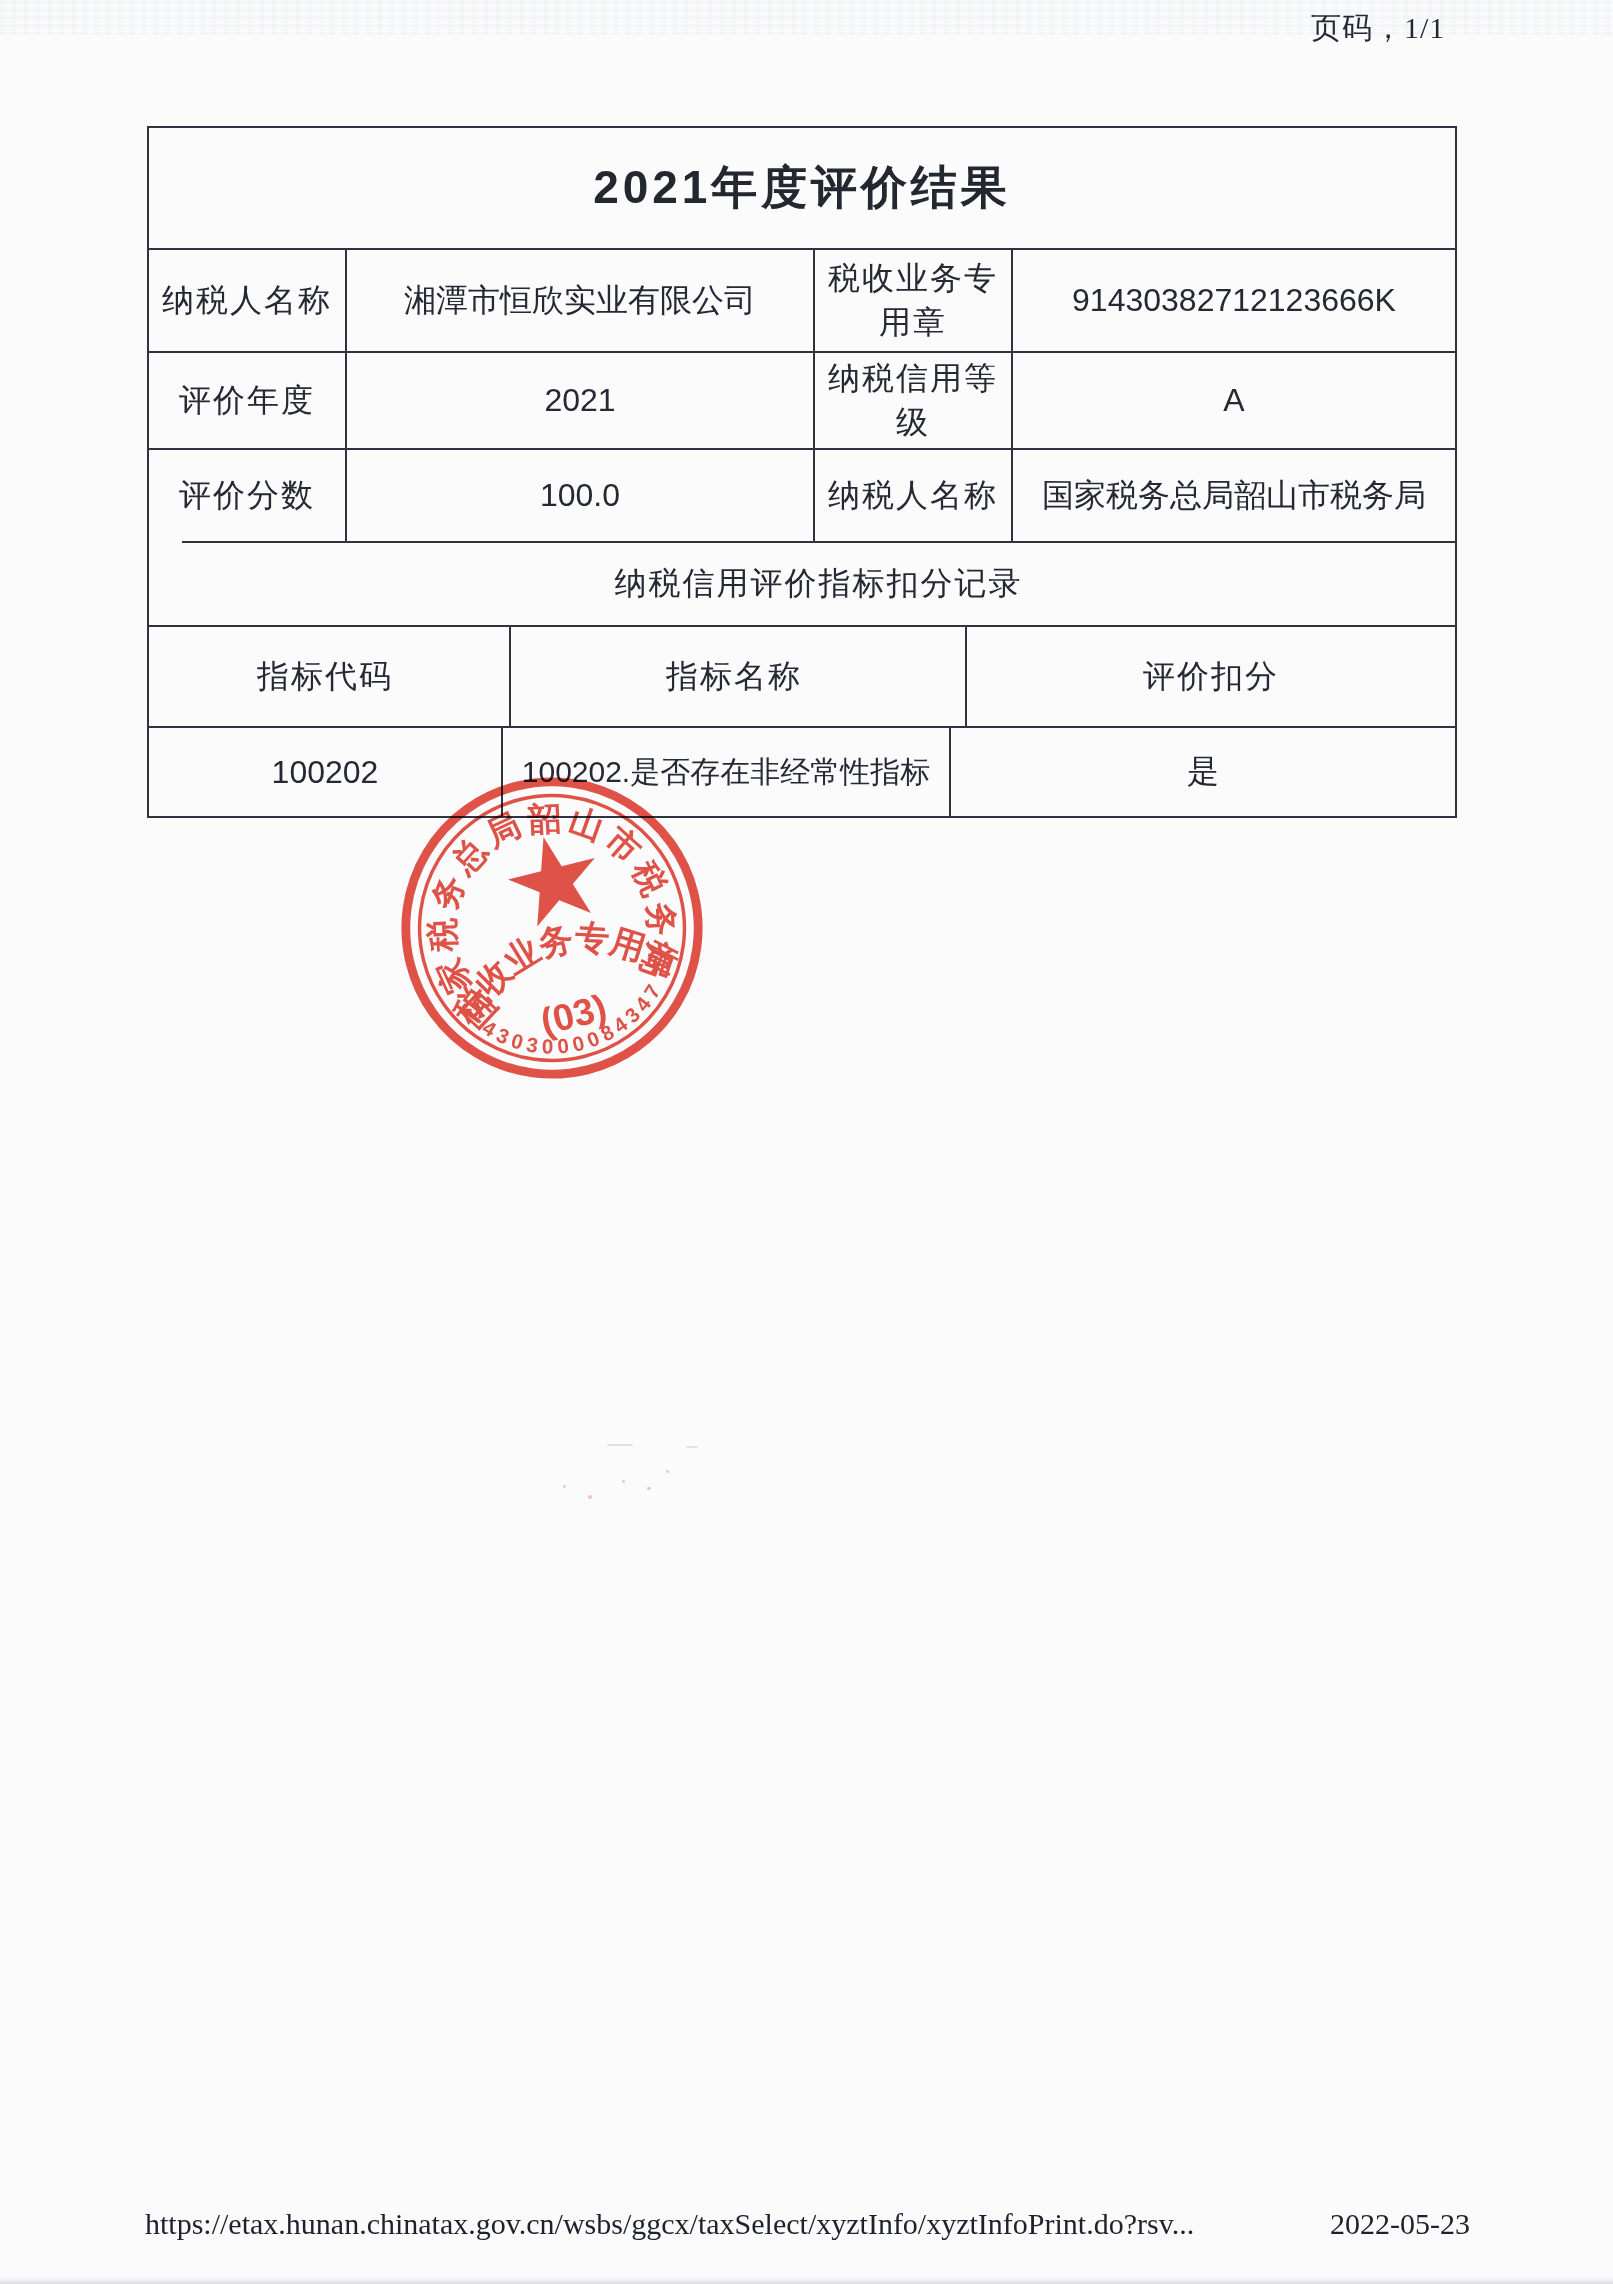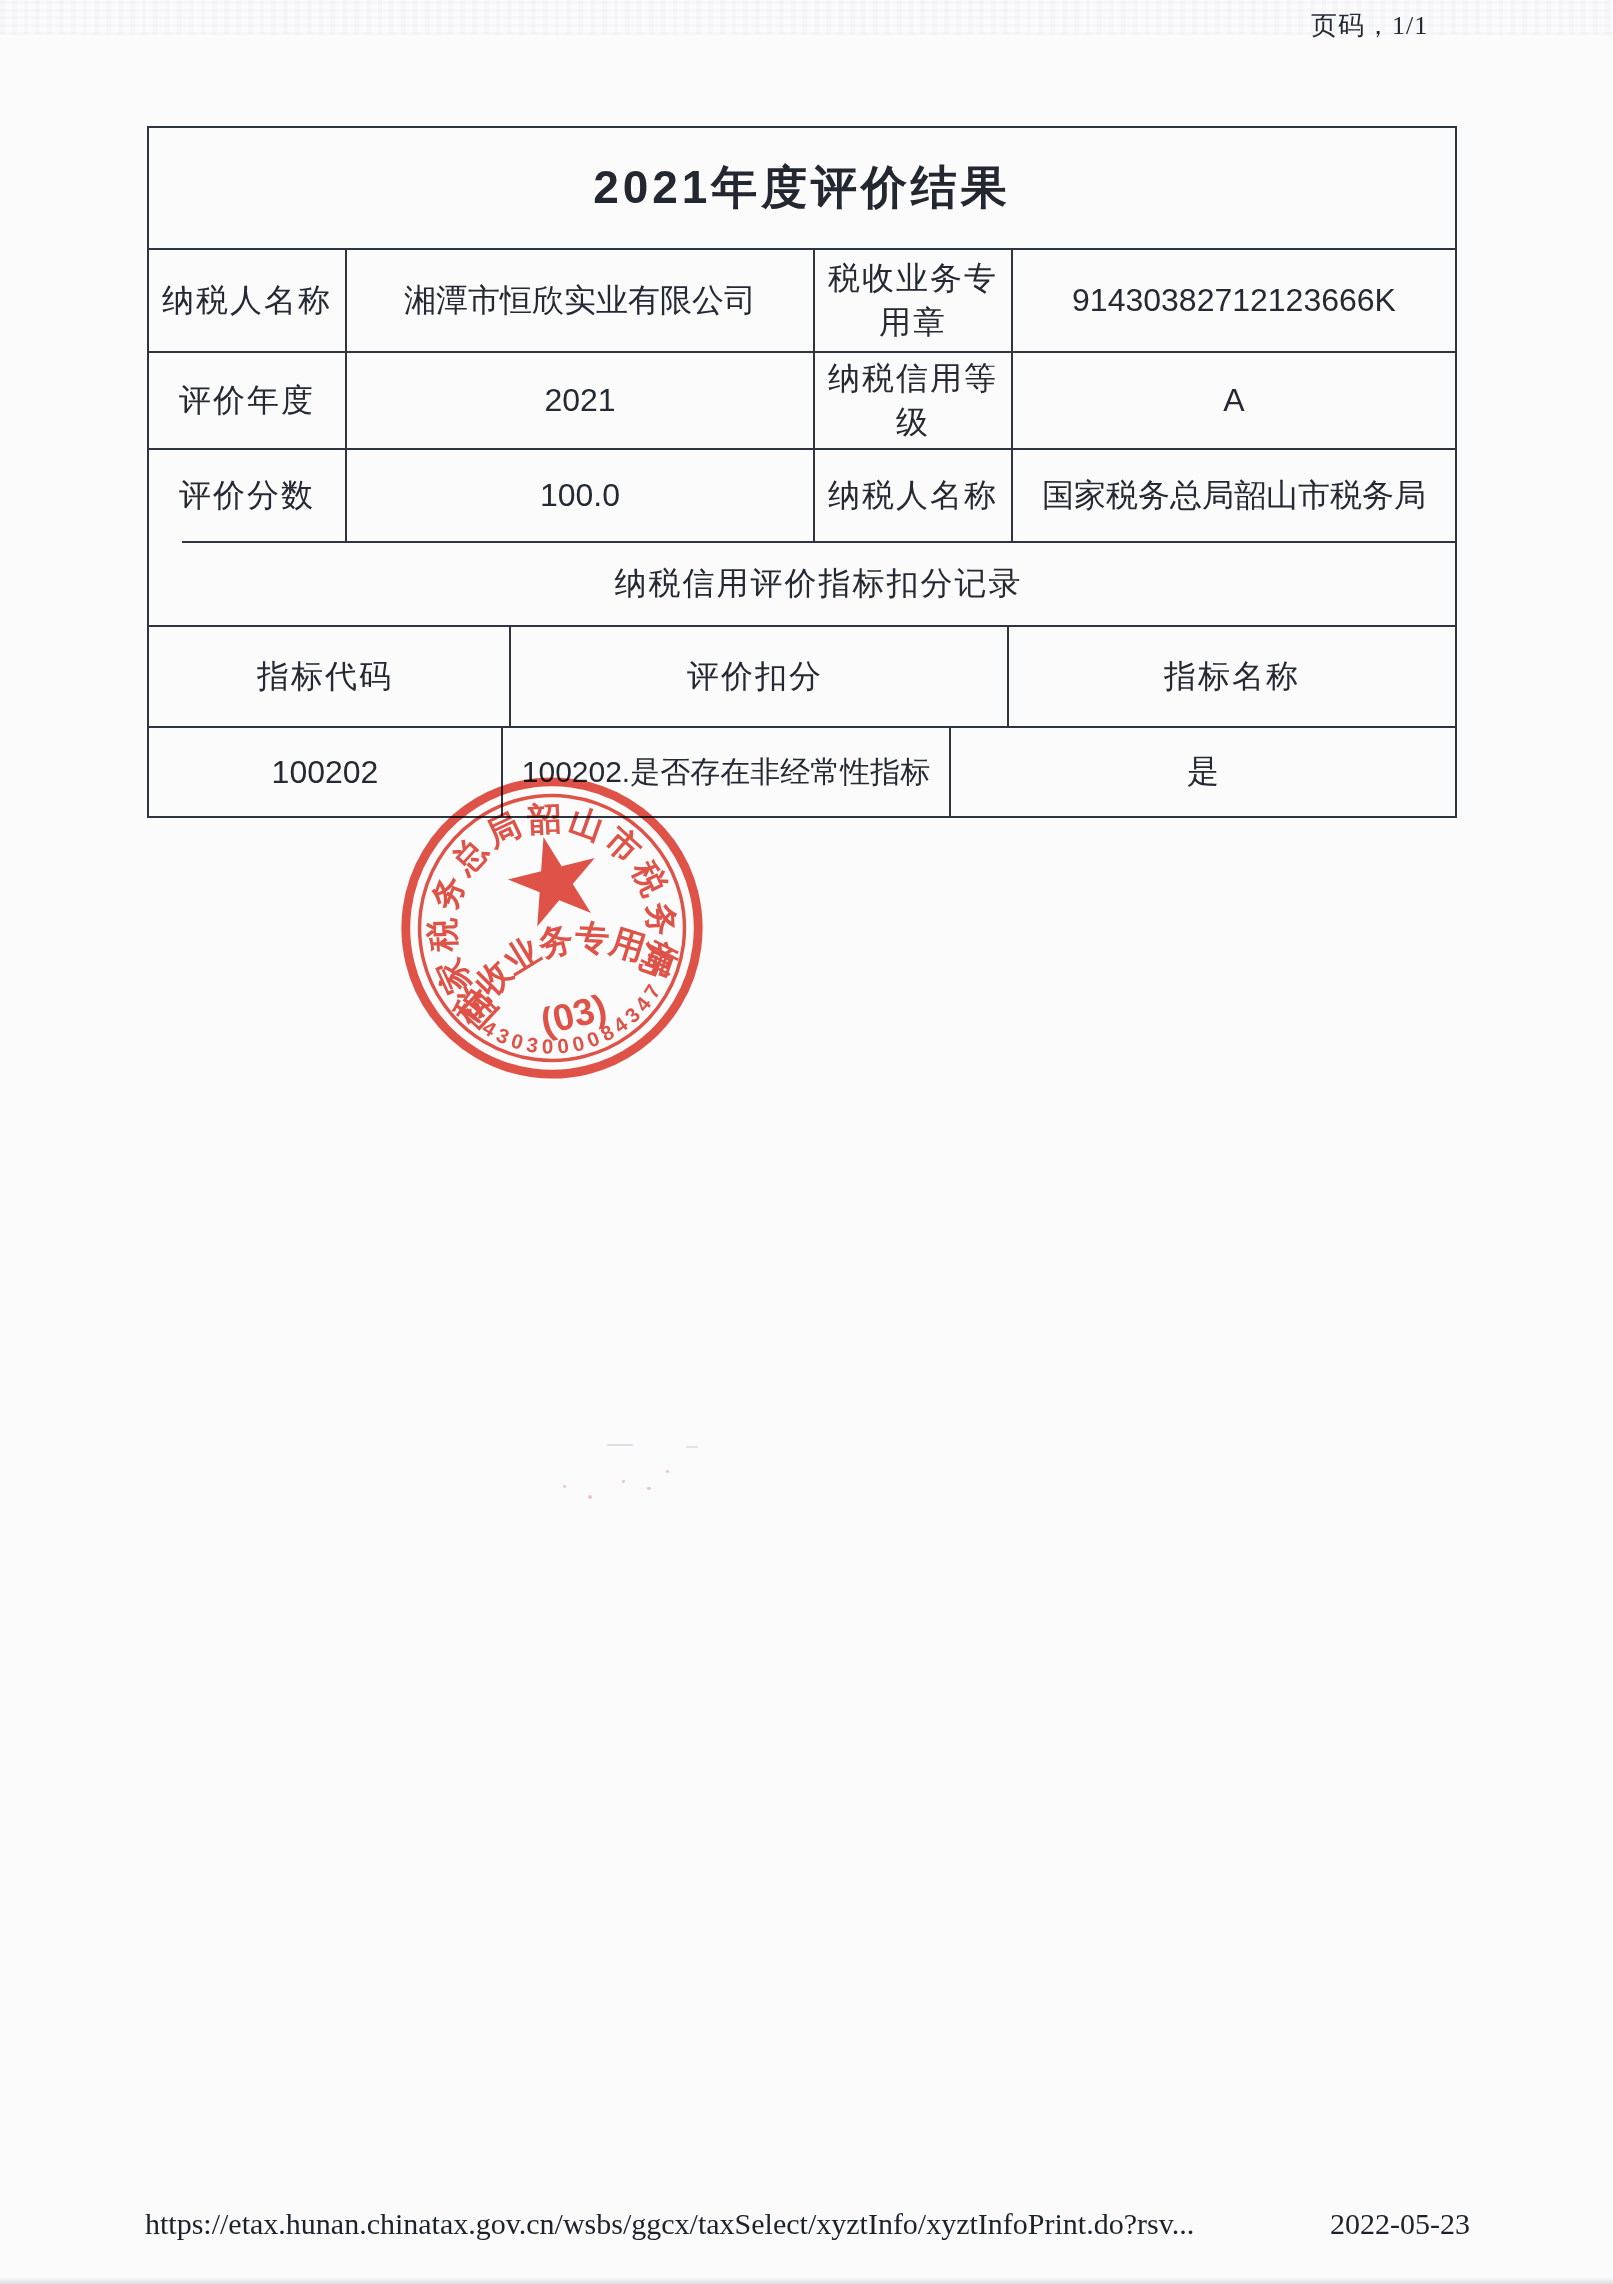--- a/index.html
+++ b/index.html
@@ -16,21 +16,21 @@
     background:repeating-linear-gradient(90deg, rgba(100,115,155,.06) 0 4.9px, transparent 4.9px 11.8px),
                repeating-linear-gradient(0deg, rgba(100,115,155,.05) 0 2.9px, transparent 2.9px 7.8px);
   }
   .scan-edge-bottom{
     position:absolute;left:0;bottom:0;width:100%;height:7.8px;
     background:linear-gradient(rgba(40,45,60,0), rgba(40,45,60,.16));
   }
 
   .page-number{
     position:absolute;top:7.8px;left:1311px;width:167px;
-    font-family:"Liberation Serif", serif;font-size:26px;color:#232833;
+    font-family:"Liberation Serif", serif;font-size:30px;color:#232833;
     letter-spacing:1px;white-space:nowrap;
   }
 
   .tbl{
     position:absolute;left:147px;top:126px;width:1310px;
     border:2.9px solid var(--line);
     box-sizing:border-box;
   }
   .trow{display:flex;border-top:2px solid var(--line);}
   .trow:first-child{border-top:none;}
@@ -118,22 +118,22 @@
     <div class="cell c-l2 lbl">纳税人名称</div>
     <div class="cell c-v2 val">国家税务总局韶山市税务局</div>
   </div>
 
   <div class="trow section-row">
     <div class="cell section-title" style="flex:1">纳税信用评价指标扣分记录</div>
   </div>
 
   <div class="trow ind-head-row">
     <div class="cell ic-1 lbl">指标代码</div>
+    <div class="cell ic-2 lbl">指标名称</div>
     <div class="cell ic-3 lbl">评价扣分</div>
-    <div class="cell ic-2 lbl">指标名称</div>
   </div>
 
   <div class="trow ind-data-row">
     <div class="cell ic-1 val">100202</div>
     <div class="cell ic-2 ind-name">100202.是否存在非经常性指标</div>
     <div class="cell ic-3 val">是</div>
   </div>
 
 </div>
 

